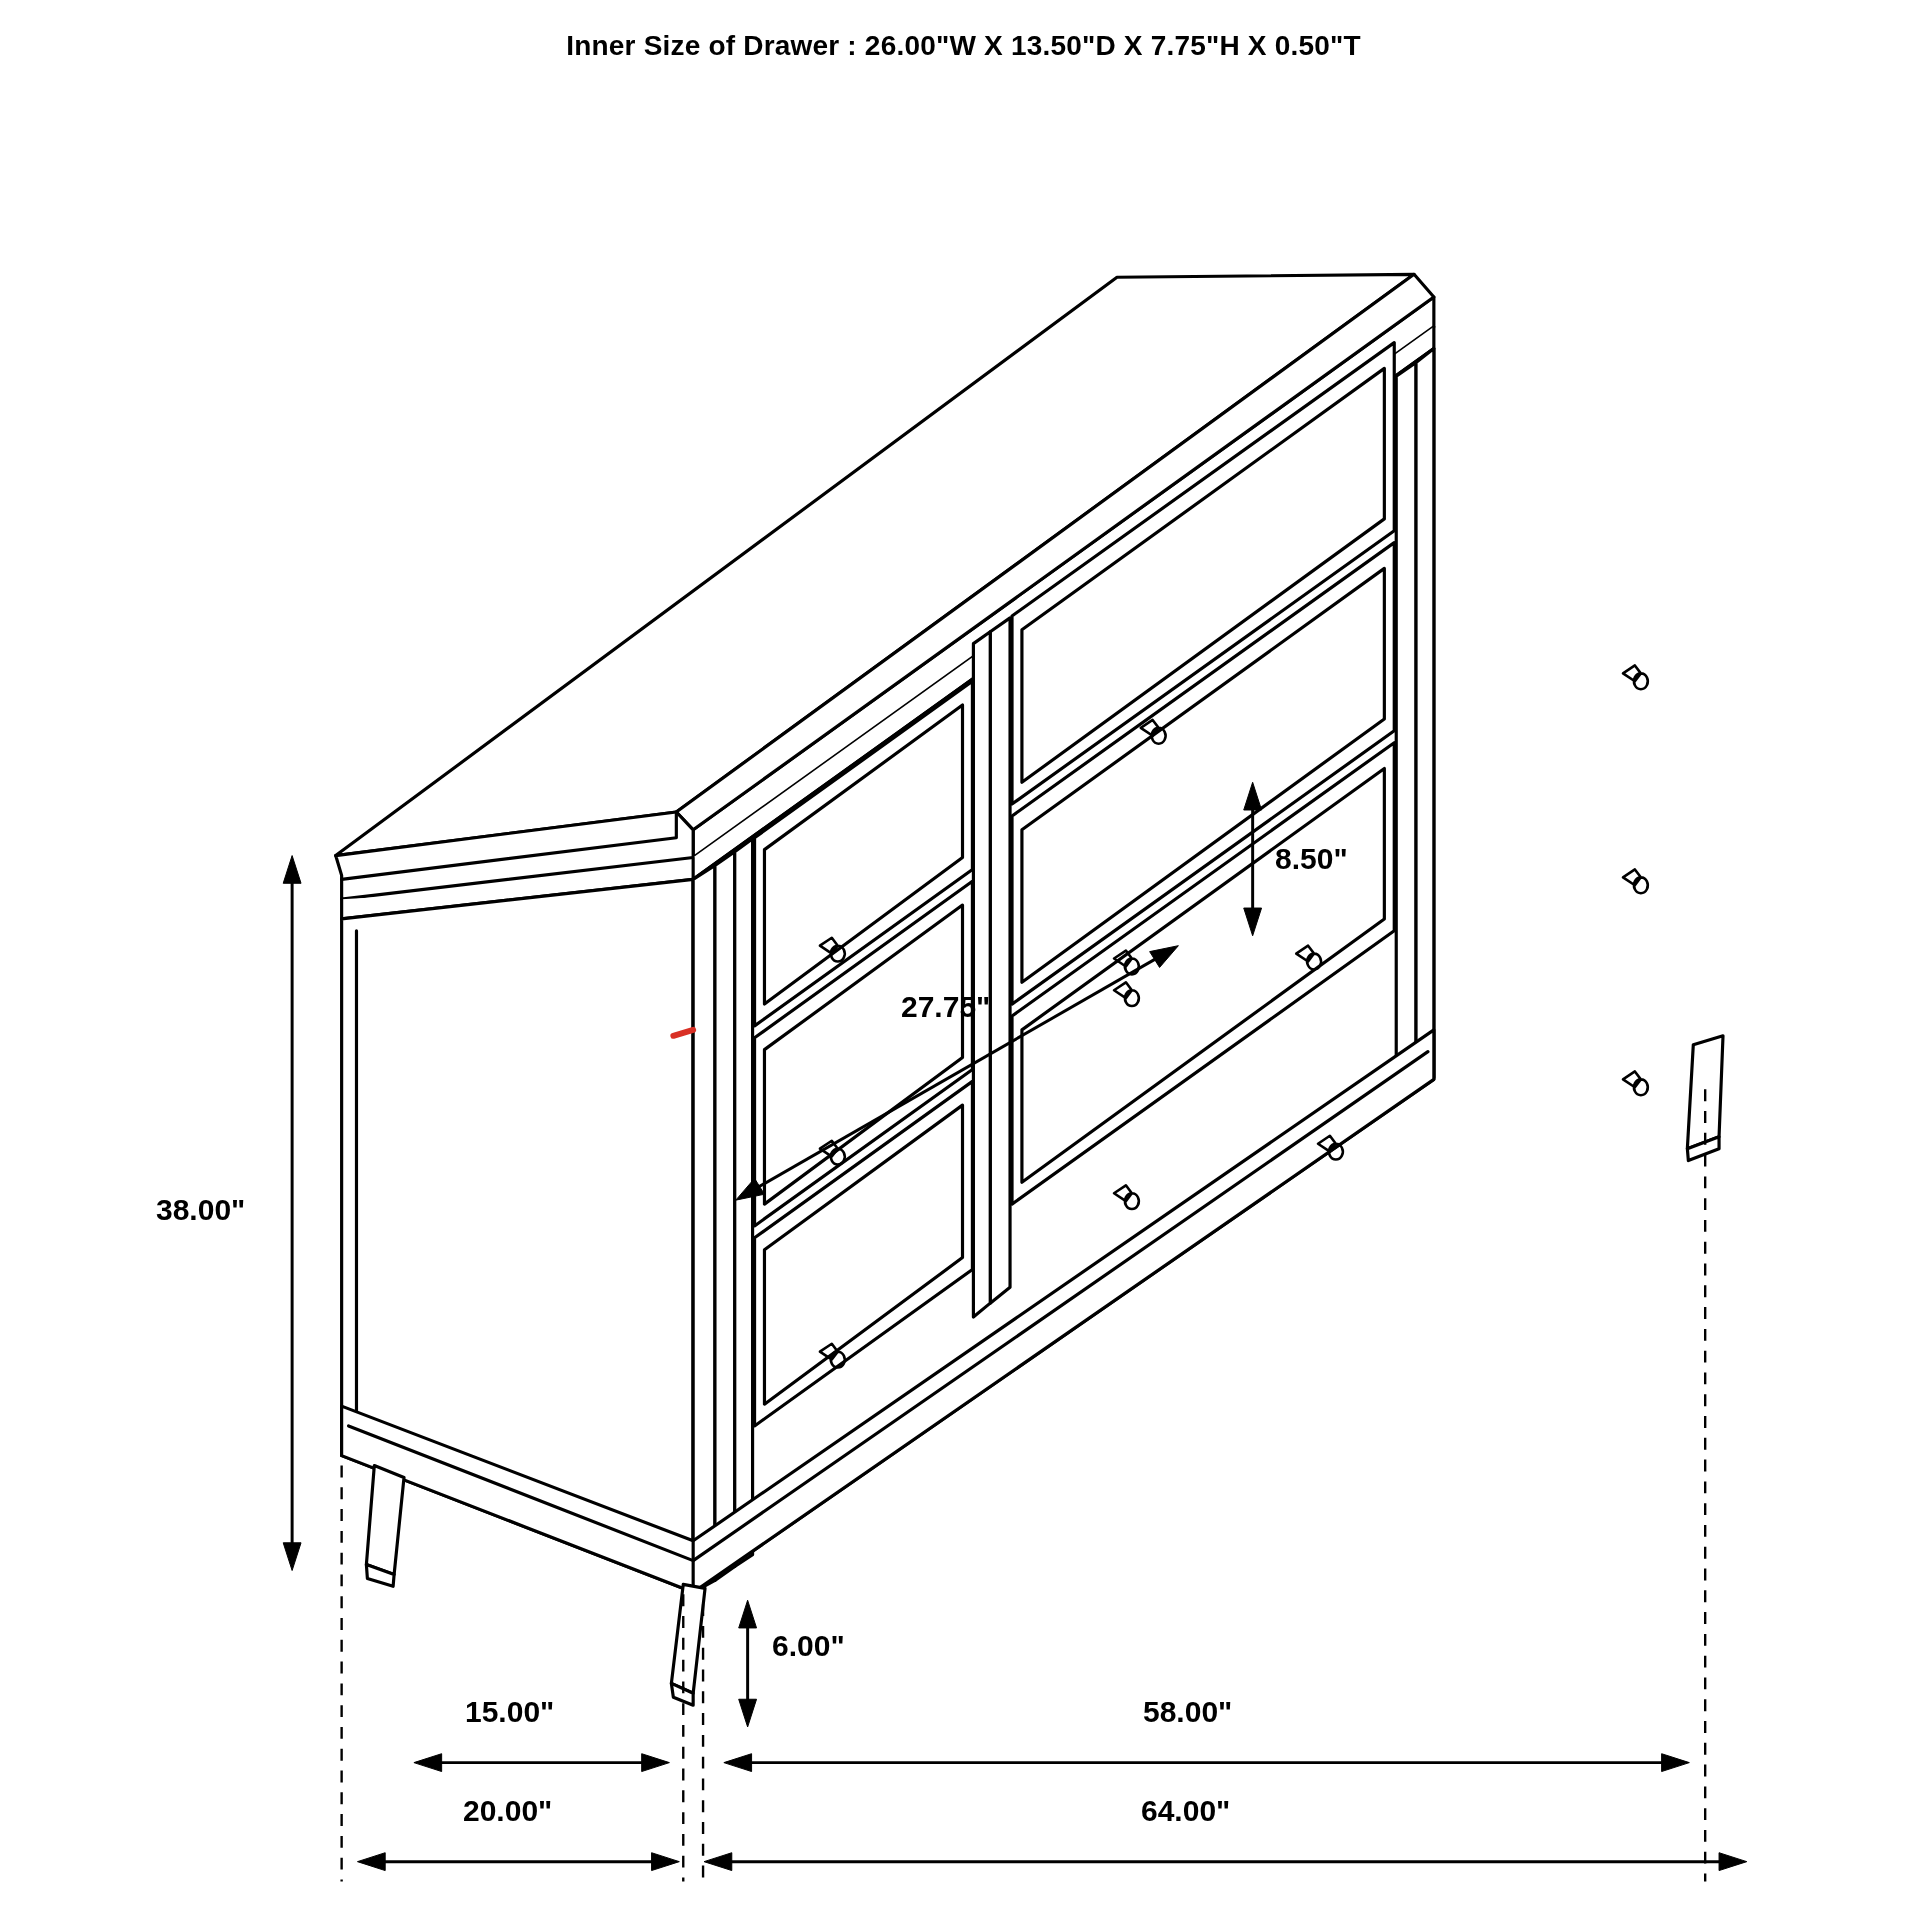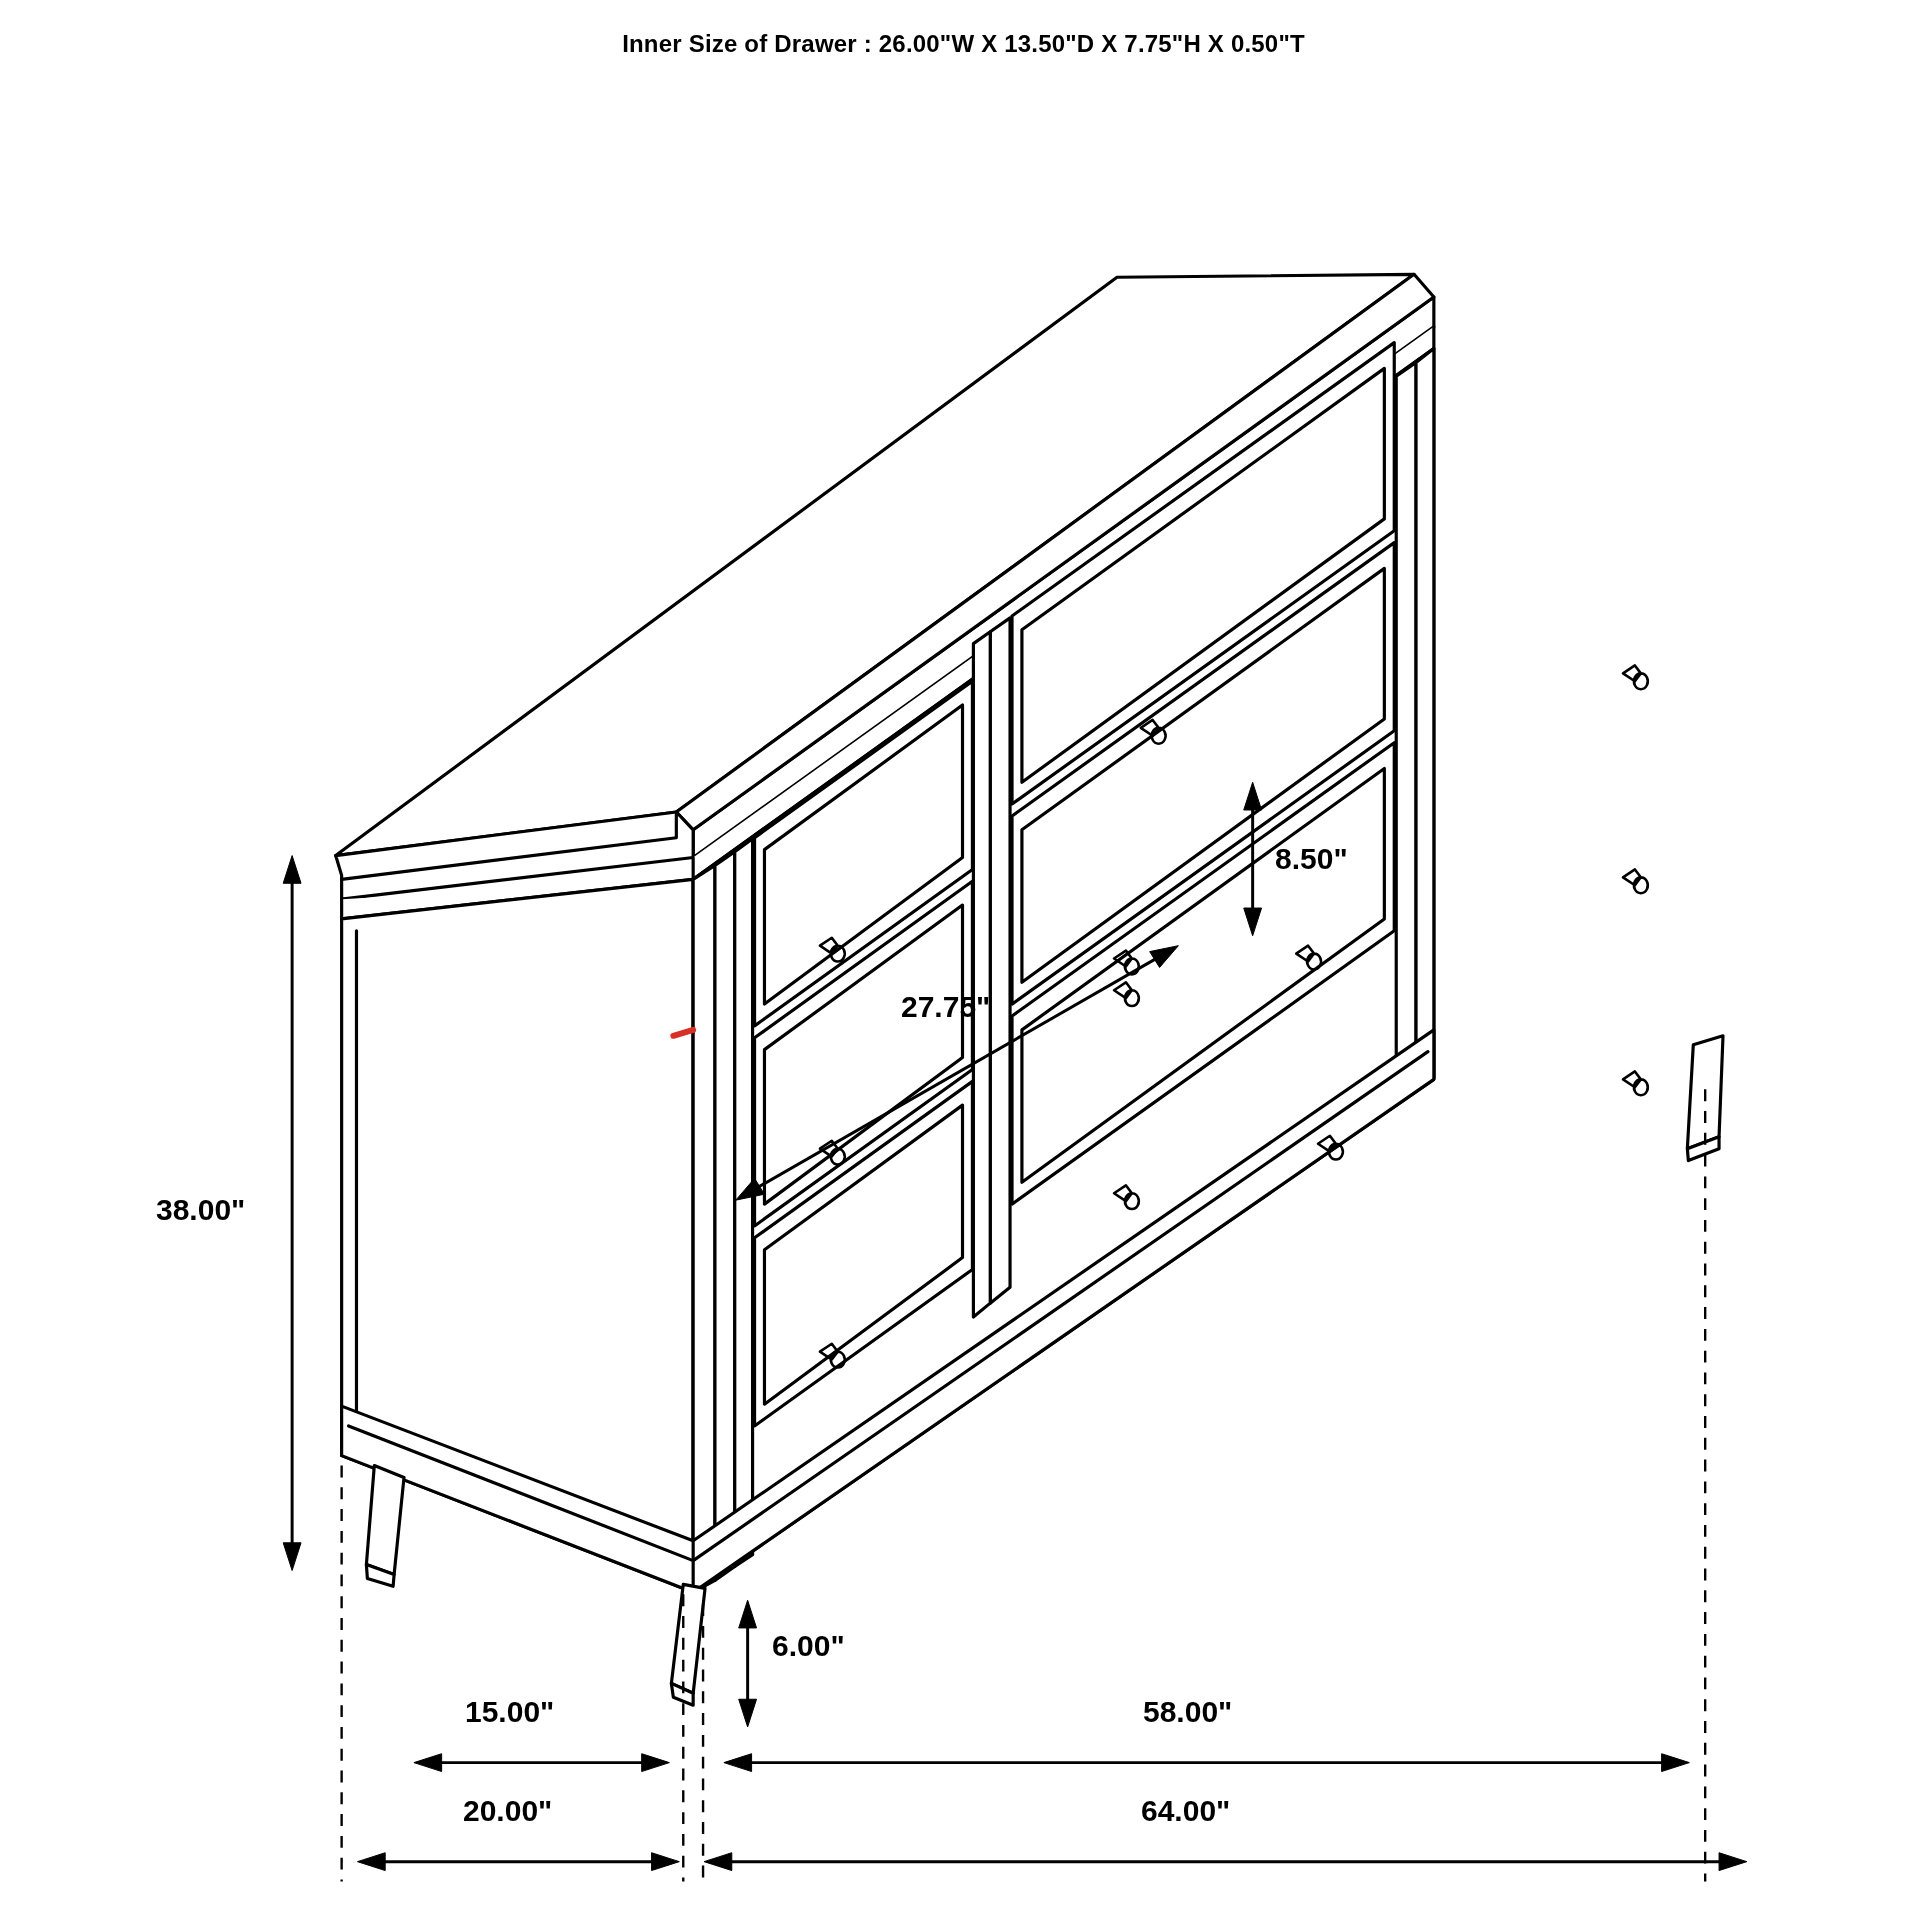--- a/index.html
+++ b/index.html
@@ -21,21 +21,21 @@
     top: 0;
     width: 1927px;
     height: 1927px;
   }
   .title {
     position: absolute;
     top: 30px;
     left: 0;
     width: 1927px;
     text-align: center;
-    font-size: 24px;
+    font-size: 28px;
     font-weight: bold;
     letter-spacing: 0.2px;
     font-family: "Liberation Sans", sans-serif;
   }
   .dim-label {
     position: absolute;
     font-size: 30px;
     font-weight: bold;
     font-family: "Liberation Sans", sans-serif;
     white-space: nowrap;

